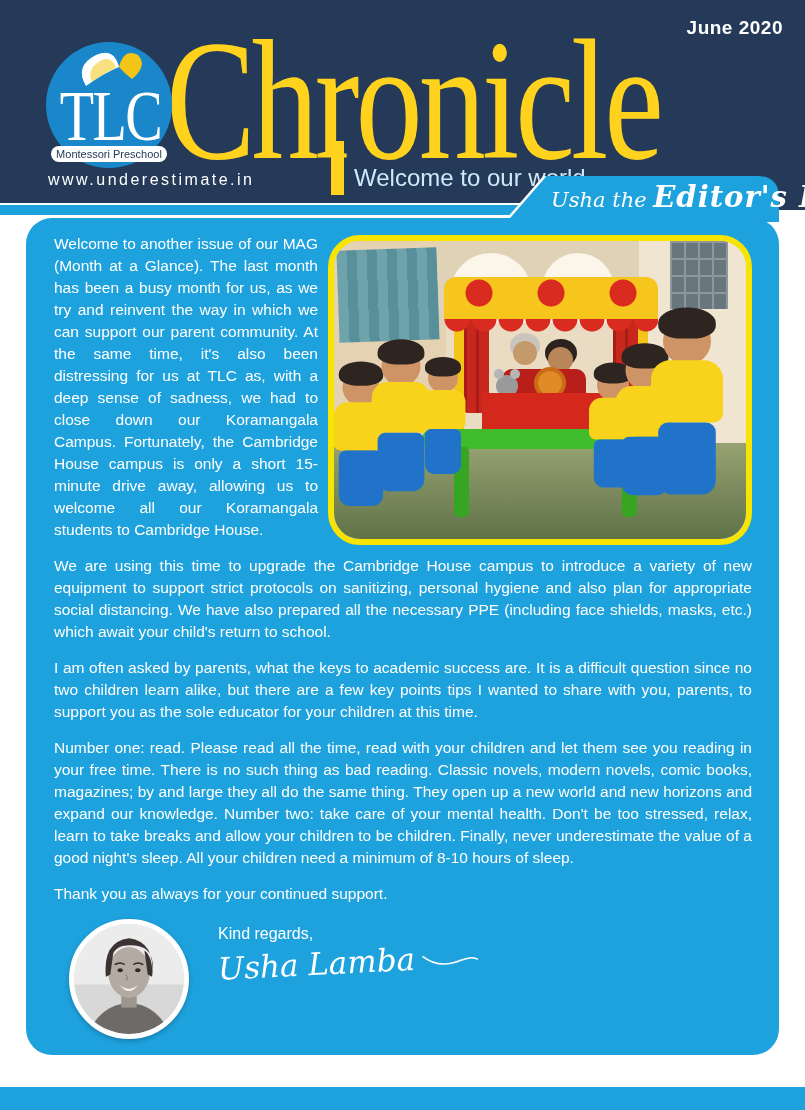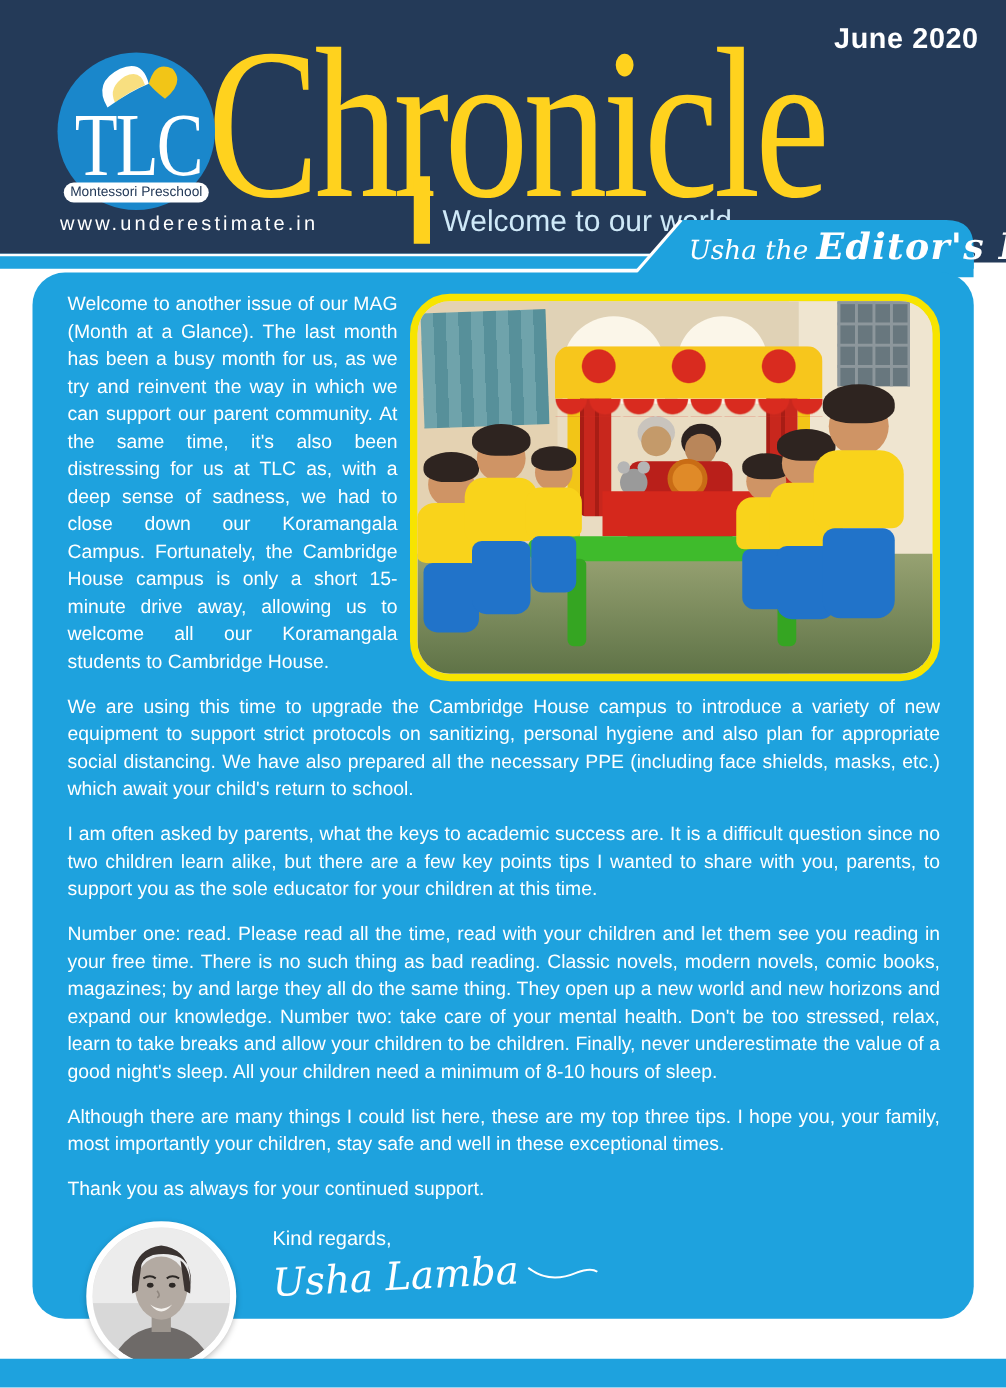--- a/index.html
+++ b/index.html
@@ -1,21 +1,21 @@
 <!DOCTYPE html>
 <html><head>
 <meta charset="utf-8">
 <style>
   html,body{margin:0;padding:0;}
   body{width:805px;font-family:"Liberation Sans",sans-serif;background:#ffffff;}
   .page{position:relative;width:805px;height:1110px;background:#fff;overflow:hidden;}
 
   
   .masthead{position:absolute;top:0;left:0;width:805px;height:210px;background:#243a58;}
-  .issue-date{position:absolute;top:17px;right:22px;color:#fff;font-weight:bold;font-size:23px;letter-spacing:.5px;}
+  .issue-date{position:absolute;top:17px;right:22px;color:#fff;font-weight:bold;font-size:19px;letter-spacing:.5px;}
   .title{position:absolute;left:166px;top:14px;color:#ffd21e;font-family:"Liberation Serif",serif;
          font-size:172px;line-height:1;letter-spacing:-5px;transform:scaleX(.78);transform-origin:left top;white-space:nowrap;}
   .tagline-wrap{position:absolute;left:331px;top:141px;display:flex;align-items:flex-end;}
   .tagline-bar{width:13px;height:54px;background:#ffd21e;margin-right:10px;}
   .tagline{color:#cfe9f8;font-size:24px;line-height:1.1;padding-bottom:4px;}
   .website{position:absolute;left:48px;top:171px;color:#fff;font-size:16px;letter-spacing:2.5px;}
 
   
   .logo{position:absolute;left:46px;top:42px;width:126px;height:126px;border-radius:50%;background:#1a87cb;}
   .logo-bird{position:absolute;left:28px;top:4px;}
@@ -202,21 +202,20 @@
             <div class="head"></div>
             <div class="shirt"></div>
             <div class="pants"></div>
           </div>
       </div>
 
       <p>Welcome to another issue of our MAG (Month at a Glance). The last month has been a busy month for us, as we try and reinvent the way in which we can support our parent community. At the same time, it's also been distressing for us at TLC as, with a deep sense of sadness, we had to close down our Koramangala Campus. Fortunately, the Cambridge House campus is only a short 15-minute drive away, allowing us to welcome all our Koramangala students to Cambridge House.</p>
       <p>We are using this time to upgrade the Cambridge House campus to introduce a variety of new equipment to support strict protocols on sanitizing, personal hygiene and also plan for appropriate social distancing. We have also prepared all the necessary PPE (including face shields, masks, etc.) which await your child's return to school.</p>
       <p>I am often asked by parents, what the keys to academic success are. It is a difficult question since no two children learn alike, but there are a few key points tips I wanted to share with you, parents, to support you as the sole educator for your children at this time.</p>
       <p>Number one: read. Please read all the time, read with your children and let them see you reading in your free time. There is no such thing as bad reading. Classic novels, modern novels, comic books, magazines; by and large they all do the same thing. They open up a new world and new horizons and expand our knowledge. Number two: take care of your mental health. Don't be too stressed, relax, learn to take breaks and allow your children to be children. Finally, never underestimate the value of a good night's sleep. All your children need a minimum of 8-10 hours of sleep.</p>
-      <p>Although there are many things I could list here, these are my top three tips. I hope you, your family, most importantly your children, stay safe and well in these exceptional times.</p>
       <p>Thank you as always for your continued support.</p>
     </div>
 
     <div class="sig-row">
       <div class="portrait">
         <svg width="110" height="110" viewBox="0 0 100 100">
           <defs>
               <clipPath id="pc">
                 <circle cx="50" cy="50" r="50"></circle>
               </clipPath>

